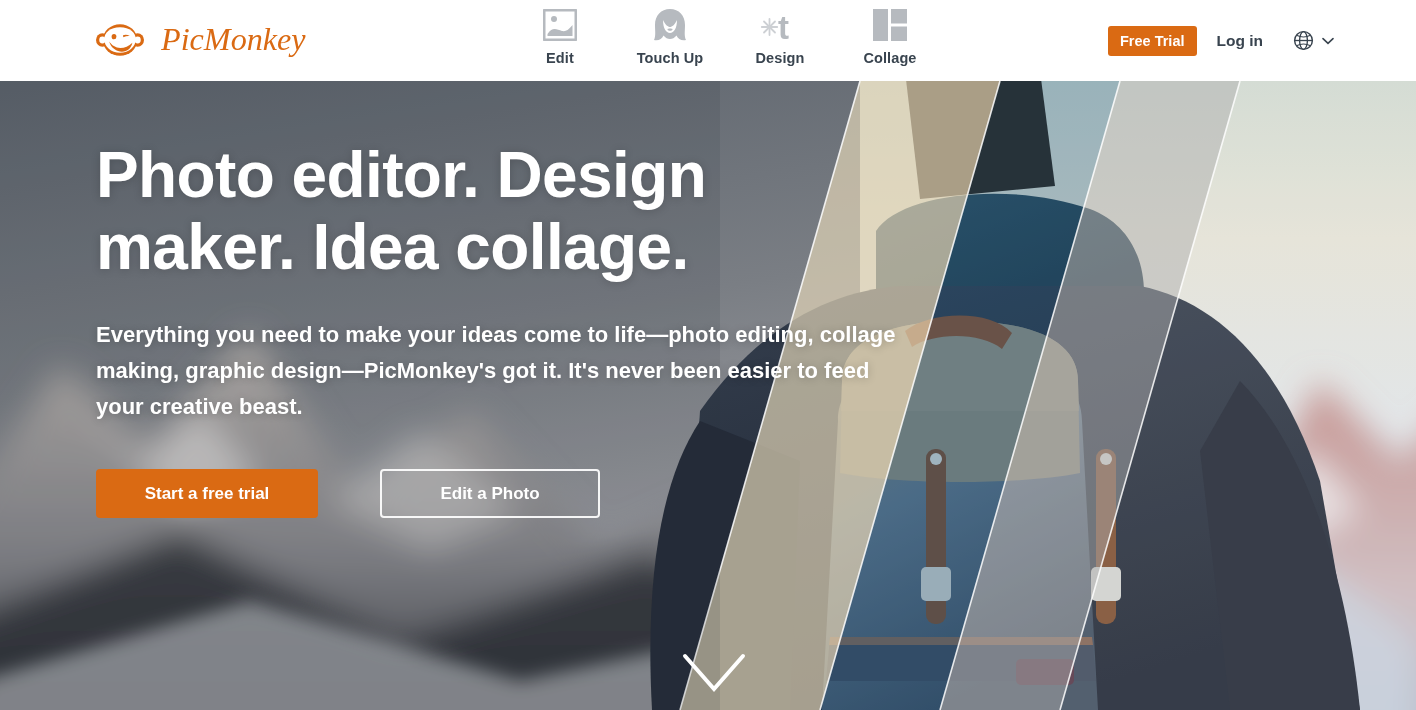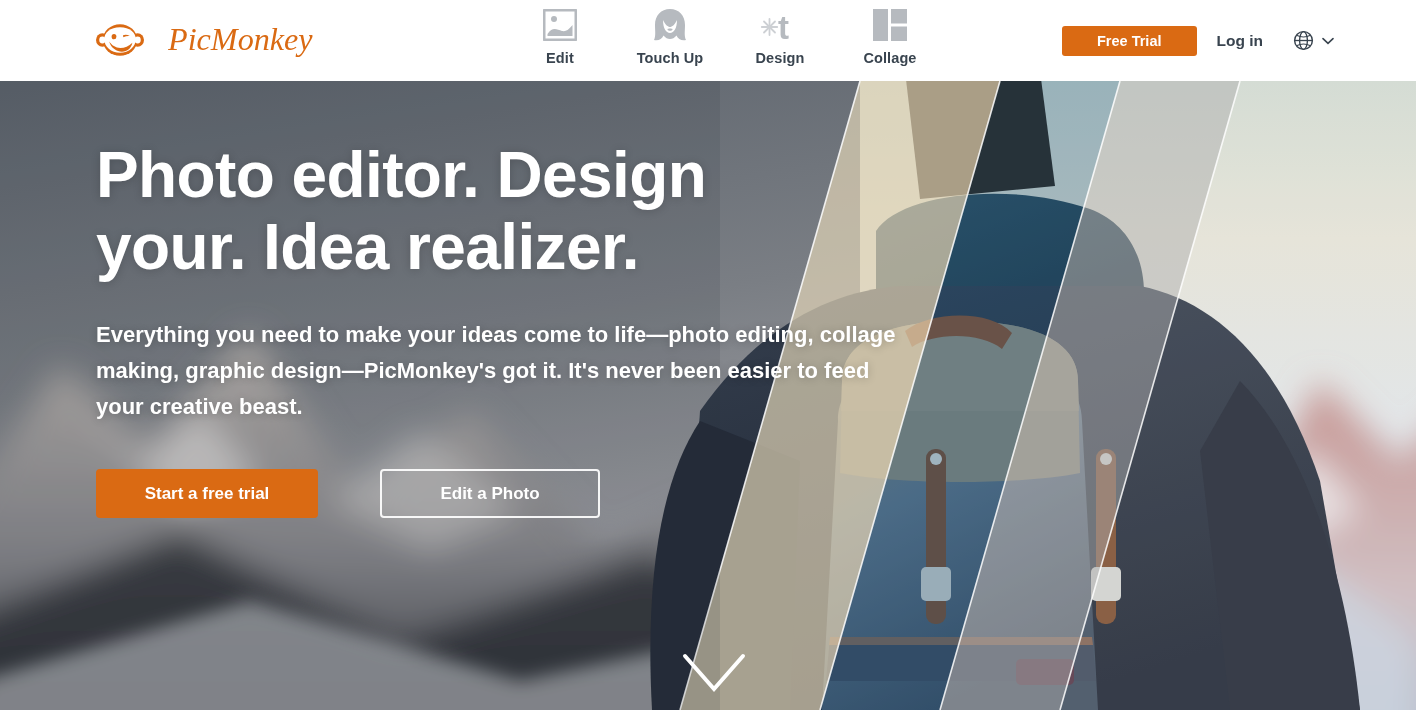--- a/index.html
+++ b/index.html
@@ -15,21 +15,21 @@
   .header{
     position:absolute; top:0; left:0;
     width:1416px; height:81px;
     background:#ffffff;
     z-index:20;
   }
 
   .logo{
     position:absolute; left:96px; top:16px;
     height:48px;
-    display:flex; align-items:center; gap:24px;
+    display:flex; align-items:center; gap:17px;
     cursor:pointer;
   }
   .logo-mark{ width:48px; height:38px; display:block; }
   .logo-word{ height:40px; display:block; }
 
   
   .nav{
     position:absolute; left:505px; top:6px;
     display:flex;
     align-items:flex-start;
@@ -57,21 +57,21 @@
     display:flex; align-items:center;
     padding-right:82px;
     gap:0;
   }
   .btn-freetrial{
     background:#da6a13;
     color:#ffffff;
     border:none;
     font-family:"Liberation Sans", sans-serif;
     font-size:14.5px; font-weight:bold;
-    padding:0 35px;
+    padding:0 12px;
     height:30px; line-height:30px;
     border-radius:3px;
     cursor:pointer;
     white-space:nowrap;
   }
   .login-link{
     margin-left:20px;
     font-size:15.5px; font-weight:bold; color:#39444f;
     text-decoration:none; cursor:pointer;
     white-space:nowrap;
@@ -384,21 +384,21 @@
       <line x1="1120" y1="0" x2="940" y2="629"></line>
       <line x1="1240" y1="0" x2="1060" y2="629"></line>
     </g>
 
     <rect x="0" y="0" width="720" height="629" fill="#2c3036" opacity=".12"></rect>
   </svg>
 
   <div class="hero-content">
     <h1 class="hero-title">
       <span>Photo editor. Design</span><br>
-      <span>your. Idea realizer.</span>
+      <span>maker. Idea collage.</span>
     </h1>
     <p class="hero-sub">Everything you need to make your ideas come to life—photo editing, collage making, graphic design—PicMonkey's got it. It's never been easier to feed your creative beast.</p>
     <div class="hero-cta">
       <button class="btn-primary">Start a free trial</button>
       <button class="btn-ghost">Edit a Photo</button>
     </div>
   </div>
 
   <svg class="scroll-chevron" width="64" height="42" viewBox="0 0 64 42">
     <path d="M3 3 L32 36 L61 3" fill="none" stroke="#ffffff" stroke-width="4" stroke-linecap="round"></path>

